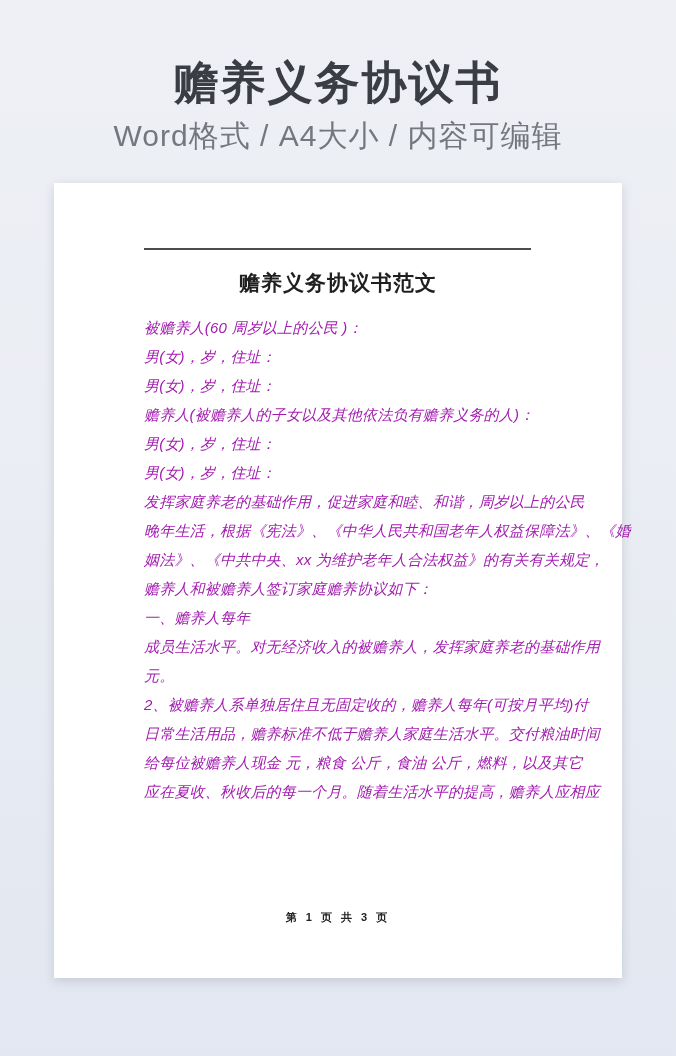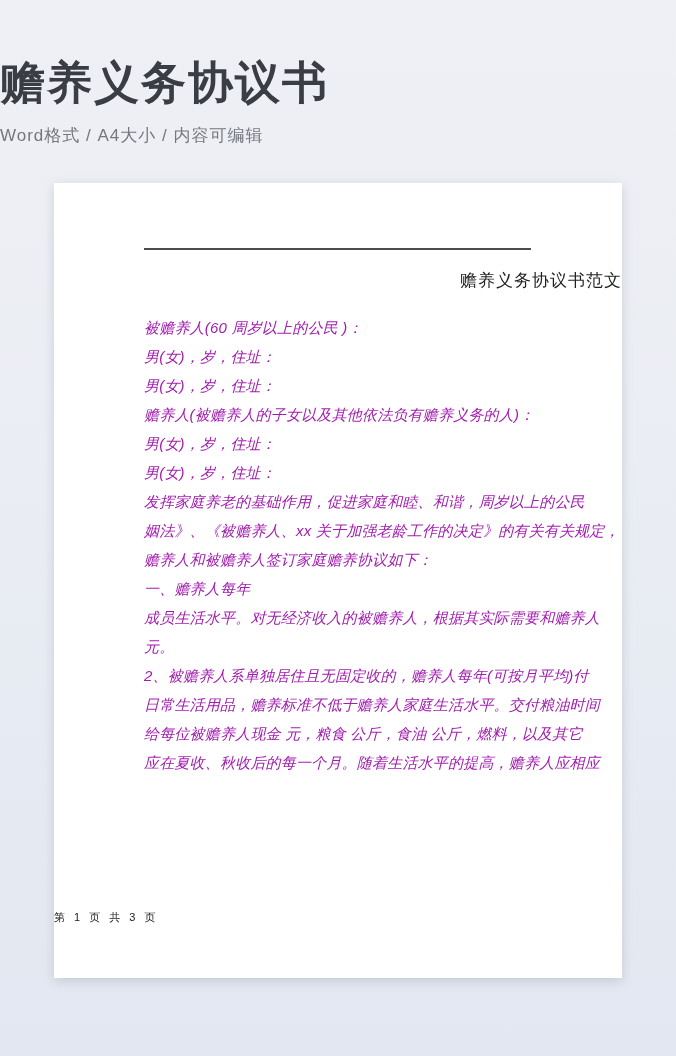--- a/index.html
+++ b/index.html
@@ -15,32 +15,33 @@
     font-family: "Liberation Sans", "DejaVu Sans", sans-serif;
   }
 
   
   .banner {
     position: absolute;
     top: 0;
     left: 0;
     width: 676px;
     height: 183px;
+    text-align: center;
   }
   .banner-title {
     margin-top: 57px;
     font-size: 45px;
     line-height: 52px;
     font-weight: bold;
     color: #3a3e44;
     letter-spacing: 2px;
   }
   .banner-subtitle {
     margin-top: 12px;
-    font-size: 17px;
+    font-size: 30px;
     line-height: 30px;
     color: #74787e;
     letter-spacing: 1px;
   }
 
   
   .page {
     position: absolute;
     left: 54px;
     top: 183px;
@@ -60,23 +61,23 @@
     left: 90px;
     width: 387px;
     height: 0;
     border-top: 2px solid #4c4c4c;
   }
   .doc-title {
     position: absolute;
     top: 86px;
     left: 0;
     width: 100%;
-    text-align: right;
-    font-size: 17px;
-    font-weight: normal;
+    text-align: center;
+    font-size: 21px;
+    font-weight: bold;
     color: #1f1f1f;
     letter-spacing: 1px;
   }
   .doc-body {
     position: absolute;
     top: 130px;
     left: 90px;
     width: 392px;
     font-size: 15px;
     line-height: 29px;
@@ -85,22 +86,23 @@
   }
   .doc-line {
     white-space: nowrap;
     letter-spacing: 0.2px;
   }
   .doc-footer {
     position: absolute;
     top: 727px;
     left: 0;
     width: 100%;
+    text-align: center;
     font-size: 11px;
-    font-weight: normal;
+    font-weight: bold;
     color: #222222;
     letter-spacing: 3px;
   }
 </style>
 </head>
 <body>
 
 <div class="banner">
   <div class="banner-title">赡养义务协议书</div>
   <div class="banner-subtitle">Word格式 / A4大小 / 内容可编辑</div>
@@ -111,24 +113,25 @@
     <div class="doc-hr"></div>
     <div class="doc-title">赡养义务协议书范文</div>
     <div class="doc-body">
         <div class="doc-line">被赡养人(60 周岁以上的公民 )：</div>
         <div class="doc-line">男(女)，岁，住址：</div>
         <div class="doc-line">男(女)，岁，住址：</div>
         <div class="doc-line">赡养人(被赡养人的子女以及其他依法负有赡养义务的人)：</div>
         <div class="doc-line">男(女)，岁，住址：</div>
         <div class="doc-line">男(女)，岁，住址：</div>
         <div class="doc-line">发挥家庭养老的基础作用，促进家庭和睦、和谐，周岁以上的公民</div>
-        <div class="doc-line">姻法》、《被赡养人、xx 关于加强老龄工作的决定》的有关有关规定，</div>
+        <div class="doc-line">晚年生活，根据《宪法》、《中华人民共和国老年人权益保障法》、《婚</div>
+        <div class="doc-line">姻法》、《中共中央、xx 为维护老年人合法权益》的有关有关规定，</div>
         <div class="doc-line">赡养人和被赡养人签订家庭赡养协议如下：</div>
         <div class="doc-line">一、赡养人每年</div>
-        <div class="doc-line">成员生活水平。对无经济收入的被赡养人，根据其实际需要和赡养人</div>
+        <div class="doc-line">成员生活水平。对无经济收入的被赡养人，发挥家庭养老的基础作用</div>
         <div class="doc-line">元。</div>
         <div class="doc-line">2、被赡养人系单独居住且无固定收的，赡养人每年(可按月平均)付</div>
         <div class="doc-line">日常生活用品，赡养标准不低于赡养人家庭生活水平。交付粮油时间</div>
         <div class="doc-line">给每位被赡养人现金 元，粮食 公斤，食油 公斤，燃料，以及其它</div>
         <div class="doc-line">应在夏收、秋收后的每一个月。随着生活水平的提高，赡养人应相应</div>
       </div>
     <div class="doc-footer">第 1 页 共 3 页</div>
   </div>
 </div>
 

